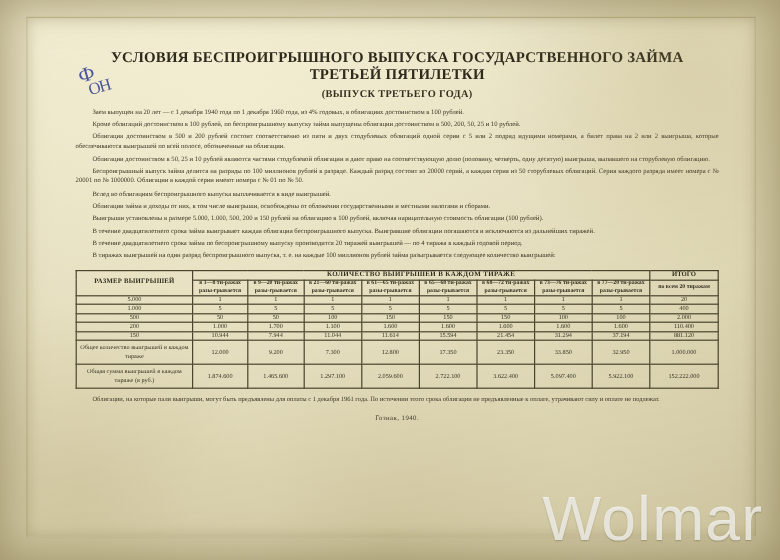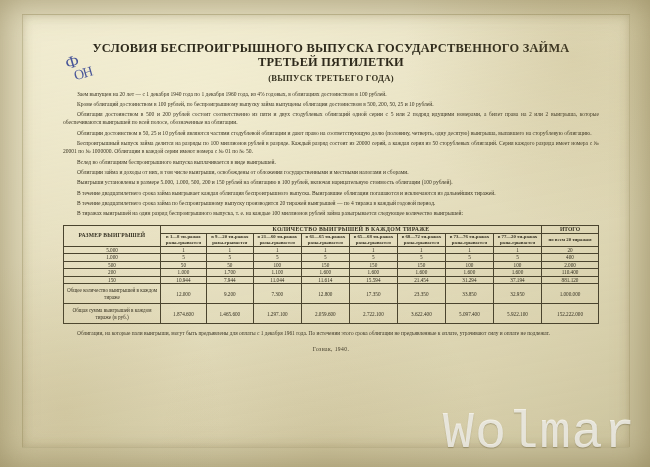--- a/index.html
+++ b/index.html
@@ -163,21 +163,21 @@
     display: block;
     margin-top: -4px;
     margin-left: 5px;
     font-size: 14px;
   }
   
   .watermark {
     position: absolute;
     right: 14px;
     bottom: 4px;
-    font-family: Liberation Mono, monospace;
+    font-family: Liberation Sans, sans-serif;
     font-size: 52px;
     color: rgba(255,255,255,0.72);
     text-shadow: 0 1px 1px rgba(90,80,45,0.35);
     letter-spacing: 1px;
     z-index: 7;
     pointer-events: none;
     text-align: right;
   }
   .stains {
     position: absolute;

